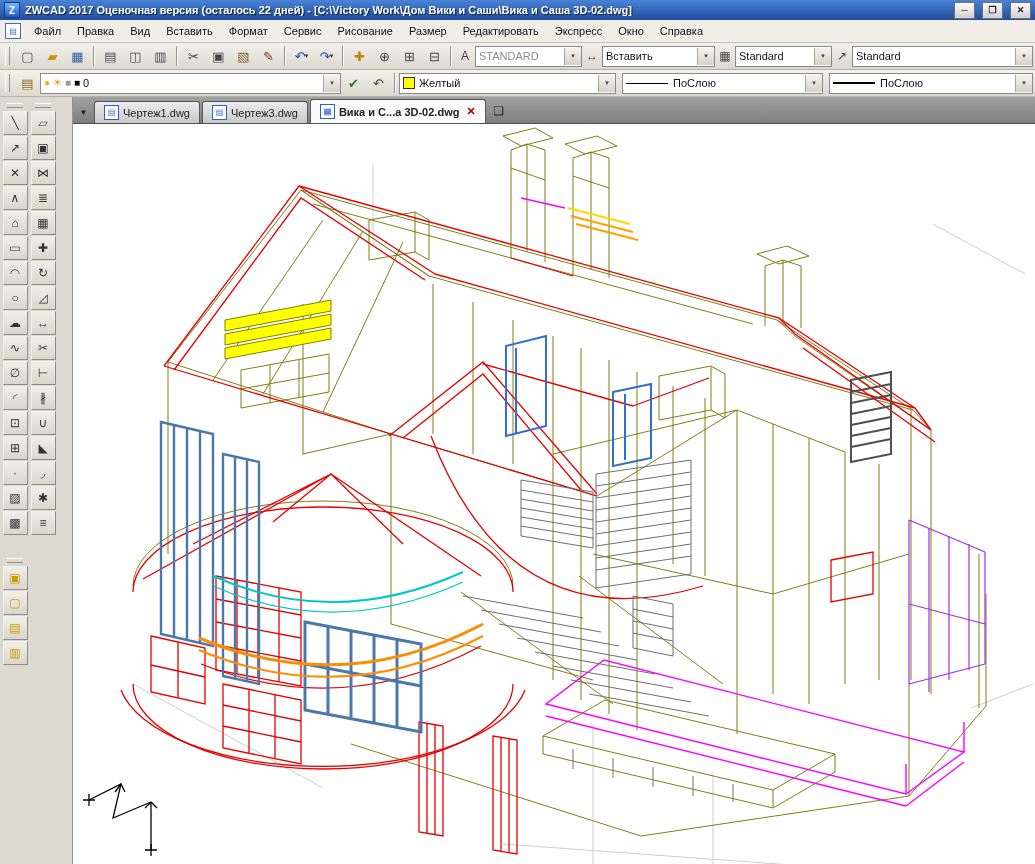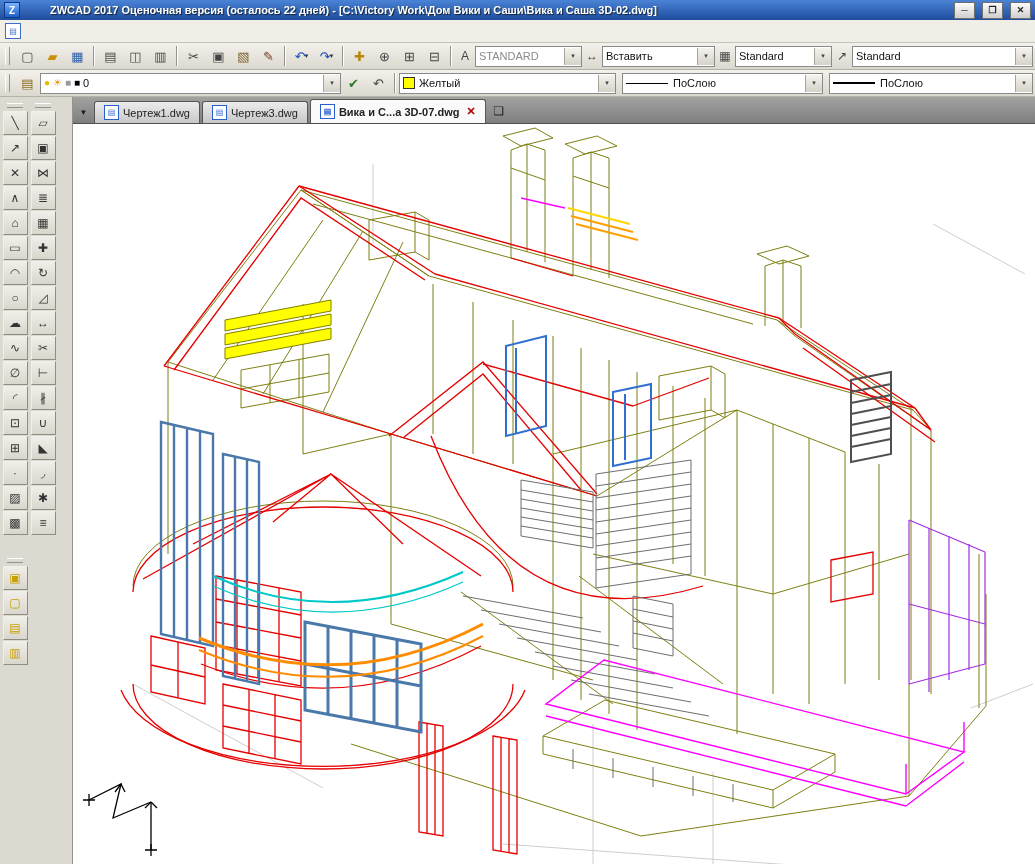--- a/index.html
+++ b/index.html
@@ -4,21 +4,21 @@
 <style>
   html,body{margin:0;padding:0;}
   body{width:1035px;height:864px;overflow:hidden;background:#dcd9d0;
        font-family:"Liberation Sans",sans-serif;-webkit-font-smoothing:antialiased;}
 
   
   .titlebar{height:20px;background:linear-gradient(#4a83d6,#1f4c9c);display:flex;align-items:center;
             color:#fff;font-size:11px;font-weight:bold;padding:0 4px;gap:5px;}
   .appicon{width:14px;height:14px;background:linear-gradient(#79b4ff,#1d5dc8);border:1px solid #0c3a86;
            color:#fff;font-size:10px;font-weight:bold;display:flex;align-items:center;justify-content:center;flex:0 0 auto;}
-  .title-text{flex:1;white-space:nowrap;overflow:hidden;text-shadow:1px 1px 1px #123;margin-left:25px;}
+  .title-text{flex:1;white-space:nowrap;overflow:hidden;text-shadow:1px 1px 1px #123;}
   .winbtn{width:19px;height:15px;background:linear-gradient(#fdfdfd,#cfcfcf);border:1px solid #6f6f6f;
           color:#222;font-size:9px;line-height:1;display:flex;align-items:center;justify-content:center;margin-left:2px;flex:0 0 auto;}
 
   
   .menubar{height:22px;background:#f0eee6;display:flex;align-items:center;font-size:11px;color:#111;
            border-bottom:1px solid #c6c3b9;padding-left:2px;}
   .mdi-doc-icon{width:14px;height:14px;margin:0 5px 0 3px;background:#fff;border:1px solid #3a6ec8;color:#3a6ec8;
                 font-size:8px;display:flex;align-items:center;justify-content:center;}
   .menu-item{padding:3px 8px;cursor:default;}
 
@@ -80,20 +80,34 @@
 <div class="titlebar">
   <div class="appicon">Z</div>
   <div class="title-text">ZWCAD 2017 Оценочная версия (осталось 22 дней) - [C:\Victory Work\Дом Вики и Саши\Вика и Саша 3D-02.dwg]</div>
   <div class="winbtn">─</div>
   <div class="winbtn">❐</div>
   <div class="winbtn">✕</div>
 </div>
 
 <div class="menubar">
   <div class="mdi-doc-icon">▤</div>
+  <div style="display:flex">
+      <div class="menu-item">Файл</div>
+      <div class="menu-item">Правка</div>
+      <div class="menu-item">Вид</div>
+      <div class="menu-item">Вставить</div>
+      <div class="menu-item">Формат</div>
+      <div class="menu-item">Сервис</div>
+      <div class="menu-item">Рисование</div>
+      <div class="menu-item">Размер</div>
+      <div class="menu-item">Редактировать</div>
+      <div class="menu-item">Экспресс</div>
+      <div class="menu-item">Окно</div>
+      <div class="menu-item">Справка</div>
+    </div>
 </div>
 
 <div class="toolbar-row">
   <div class="grip"></div>
   <div style="display:flex;align-items:center">
       <div class="tbtn">
         <span class="glyph" style="color: rgb(74, 74, 74);">▢</span>
       </div>
       <div class="tbtn">
         <span class="glyph" style="color: rgb(200, 146, 10);">▰</span>
@@ -356,21 +370,21 @@
           <div class="tab">
             <span class="dwgicon">▤</span>
             <span class="tablabel">Чертеж1.dwg</span>
           </div>
           <div class="tab">
             <span class="dwgicon">▤</span>
             <span class="tablabel">Чертеж3.dwg</span>
           </div>
           <div class="tab active">
             <span class="dwgicon">▤</span>
-            <span class="tablabel">Вика и С...а 3D-07.dwg</span>
+            <span class="tablabel">Вика и С...а 3D-02.dwg</span>
             <span class="tabclose">✕</span>
           </div>
         </div>
       <div class="newtab">❏</div>
     </div>
 
     <div class="canvas">
       <svg width="963" height="744" viewBox="0 0 963 744">
 
         <g stroke="#cdcdcd" stroke-width="1" fill="none">

